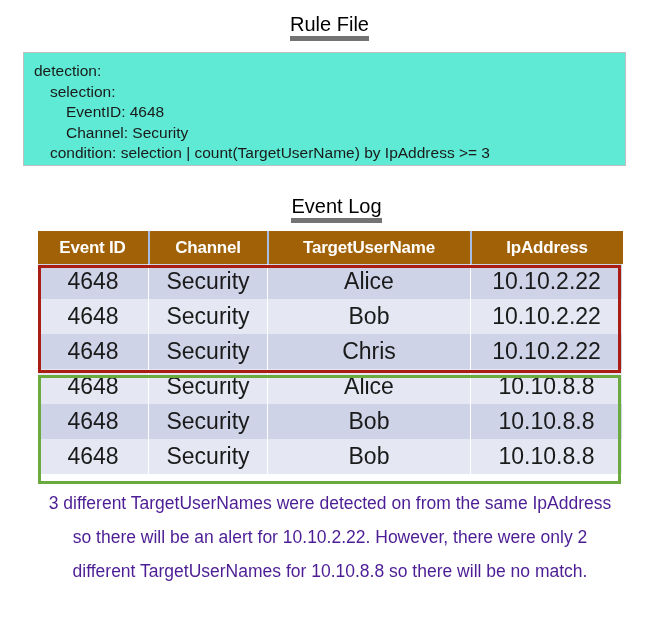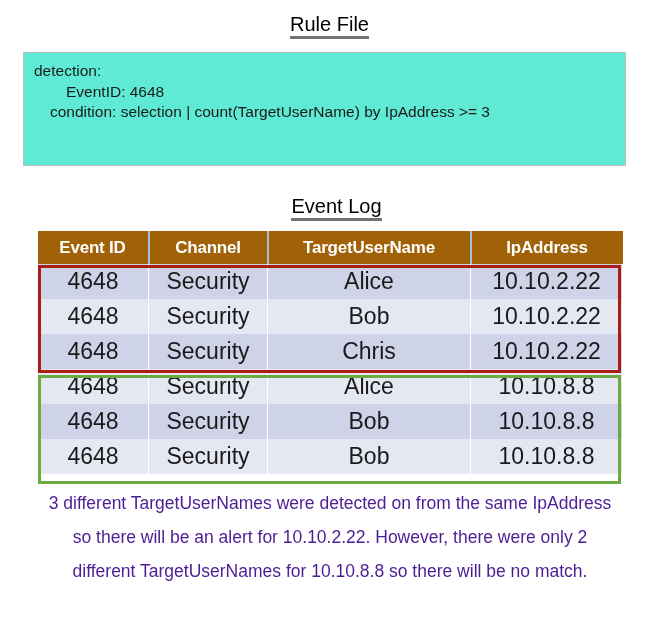--- a/index.html
+++ b/index.html
@@ -18,21 +18,21 @@
 
   
   .section-title {
     text-align: center;
     font-size: 20px;
     line-height: 24px;
     color: #000000;
     font-weight: 400;
   }
   .section-title span {
-    border-bottom: 3px solid #737373;
+    border-bottom: 5px solid #737373;
     padding-bottom: 1px;
   }
   #rule-title { margin-top: 12px; }
   #event-title { margin-top: 0px; }
 
   
   .rule-box {
     position: absolute;
     left: 23px;
     top: 52px;
@@ -143,21 +143,23 @@
 </style>
 </head>
 <body>
 
 <div class="section-title" id="rule-title">
   <span>Rule File</span>
 </div>
 
 <div class="rule-box">
   <div class="rule-line ind0">detection:</div>
+  <div class="rule-line ind1">selection:</div>
   <div class="rule-line ind2">EventID: 4648</div>
+  <div class="rule-line ind2">Channel: Security</div>
   <div class="rule-line ind1">condition: selection | count(TargetUserName) by IpAddress &gt;= 3</div>
 </div>
 
 <div id="event-title-wrap">
   <div class="section-title" id="event-title">
     <span>Event Log</span>
   </div>
 </div>
 
 <div class="table-wrap">

